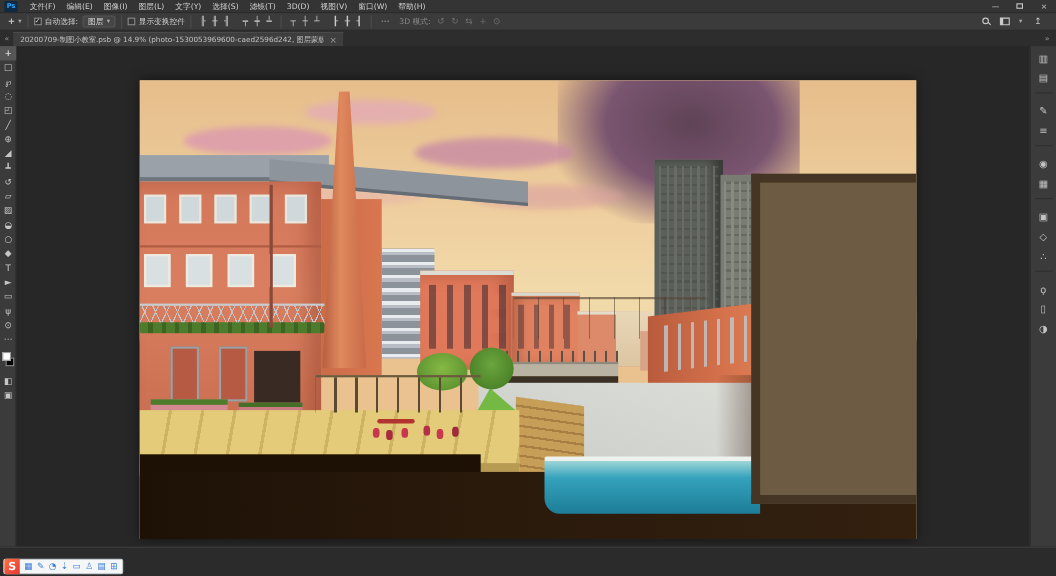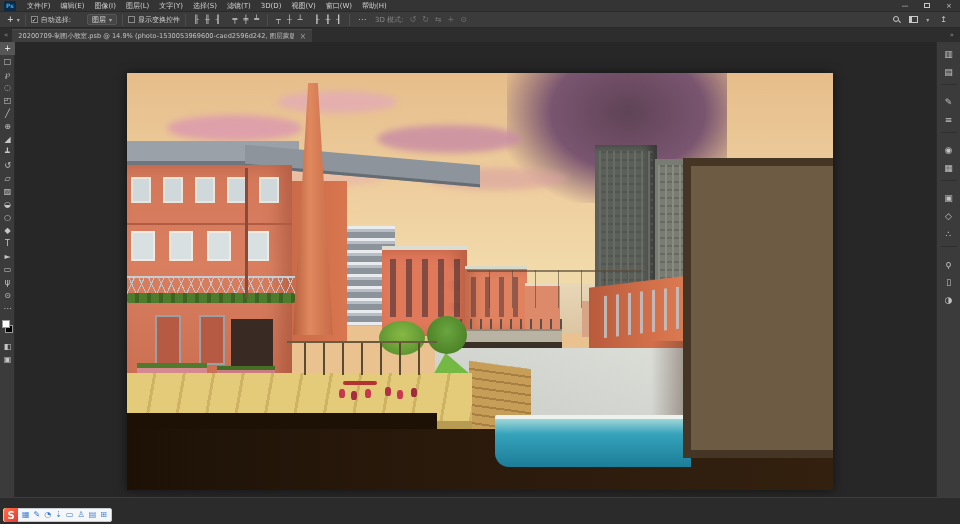--- a/index.html
+++ b/index.html
@@ -112,21 +112,21 @@
       <span class="win-btn">×</span>
     </div>
   </div>
 
   <div id="optionsbar">
     <span class="ob-icon" style="margin-left:4px;font-weight:bold;">+</span>
     <span class="caret">▾</span>
     <span class="ob-sep"></span>
     <span class="checkbox">✓</span>
     <span>自动选择:</span>
-    <span class="dropdown" style="margin-left:16px;">
+    <span class="dropdown" style="margin-left:4px;">
       <span>图层</span>
       <span class="caret">▾</span>
     </span>
     <span class="ob-sep"></span>
     <span class="checkbox" style="background:#383838;"></span>
     <span>显示变换控件</span>
     <span class="ob-sep"></span>
     <span class="ob-icon">╟</span>
     <span class="ob-icon">╫</span>
     <span class="ob-icon">╢</span>

